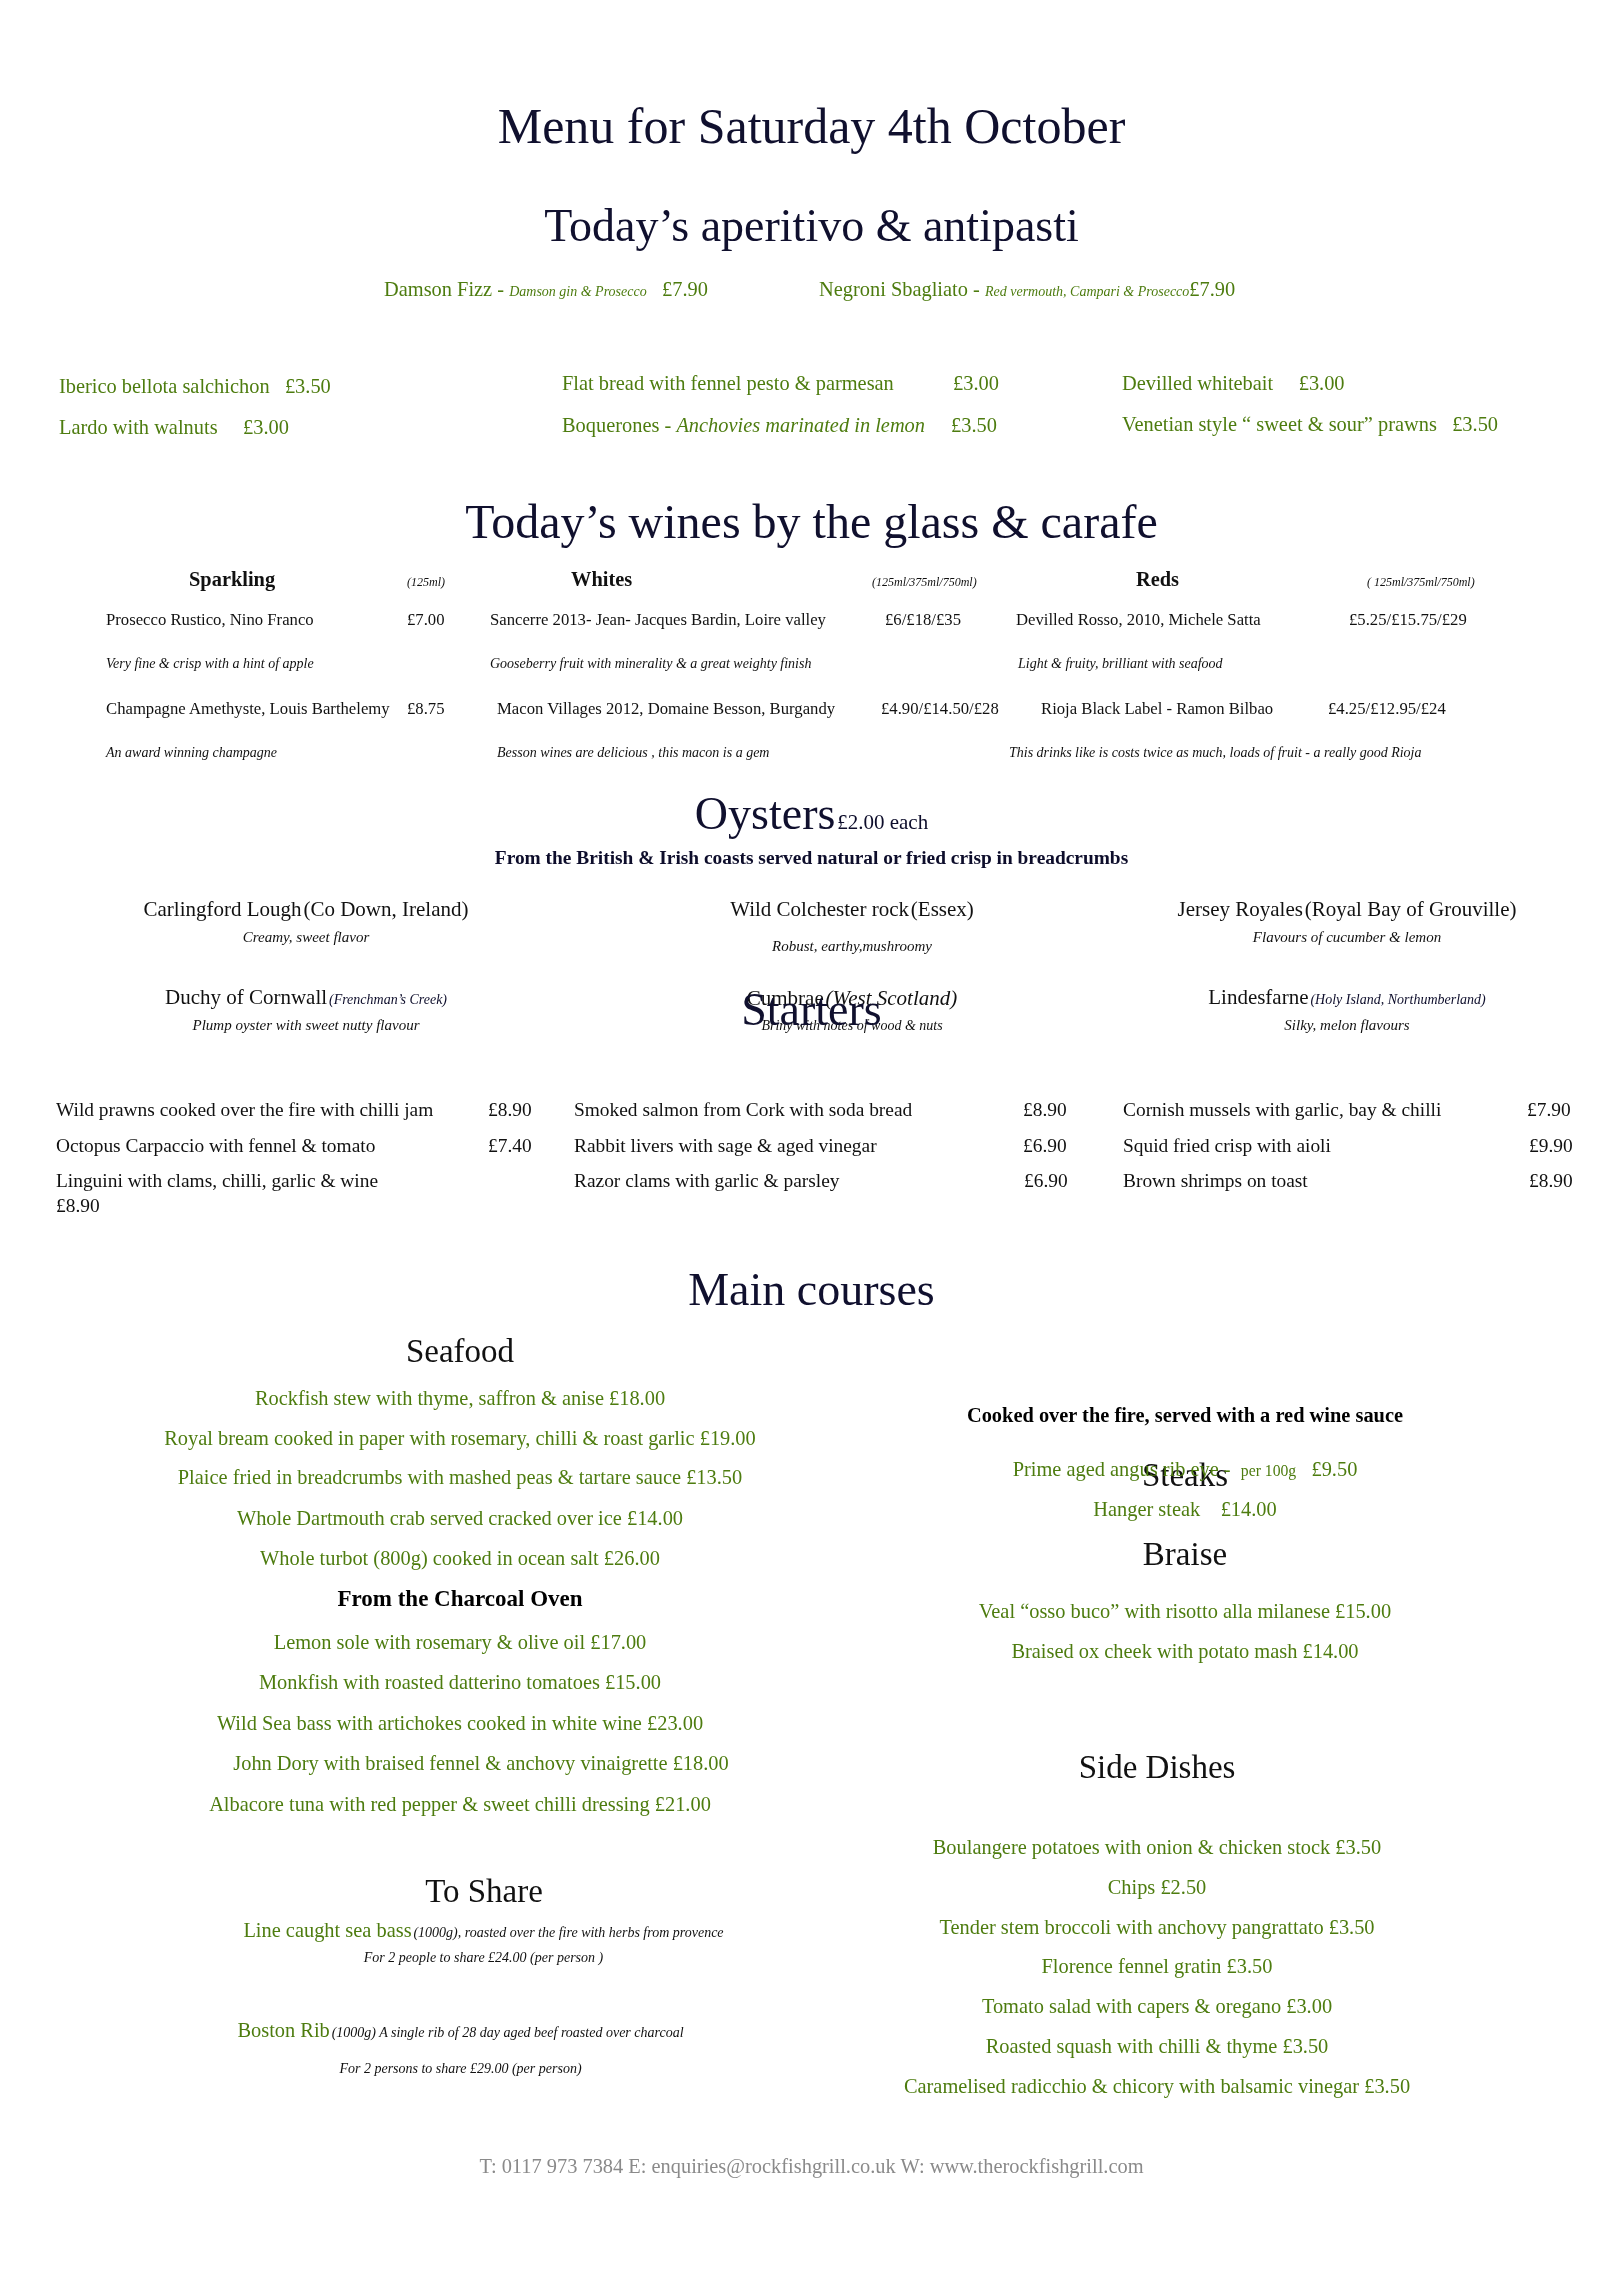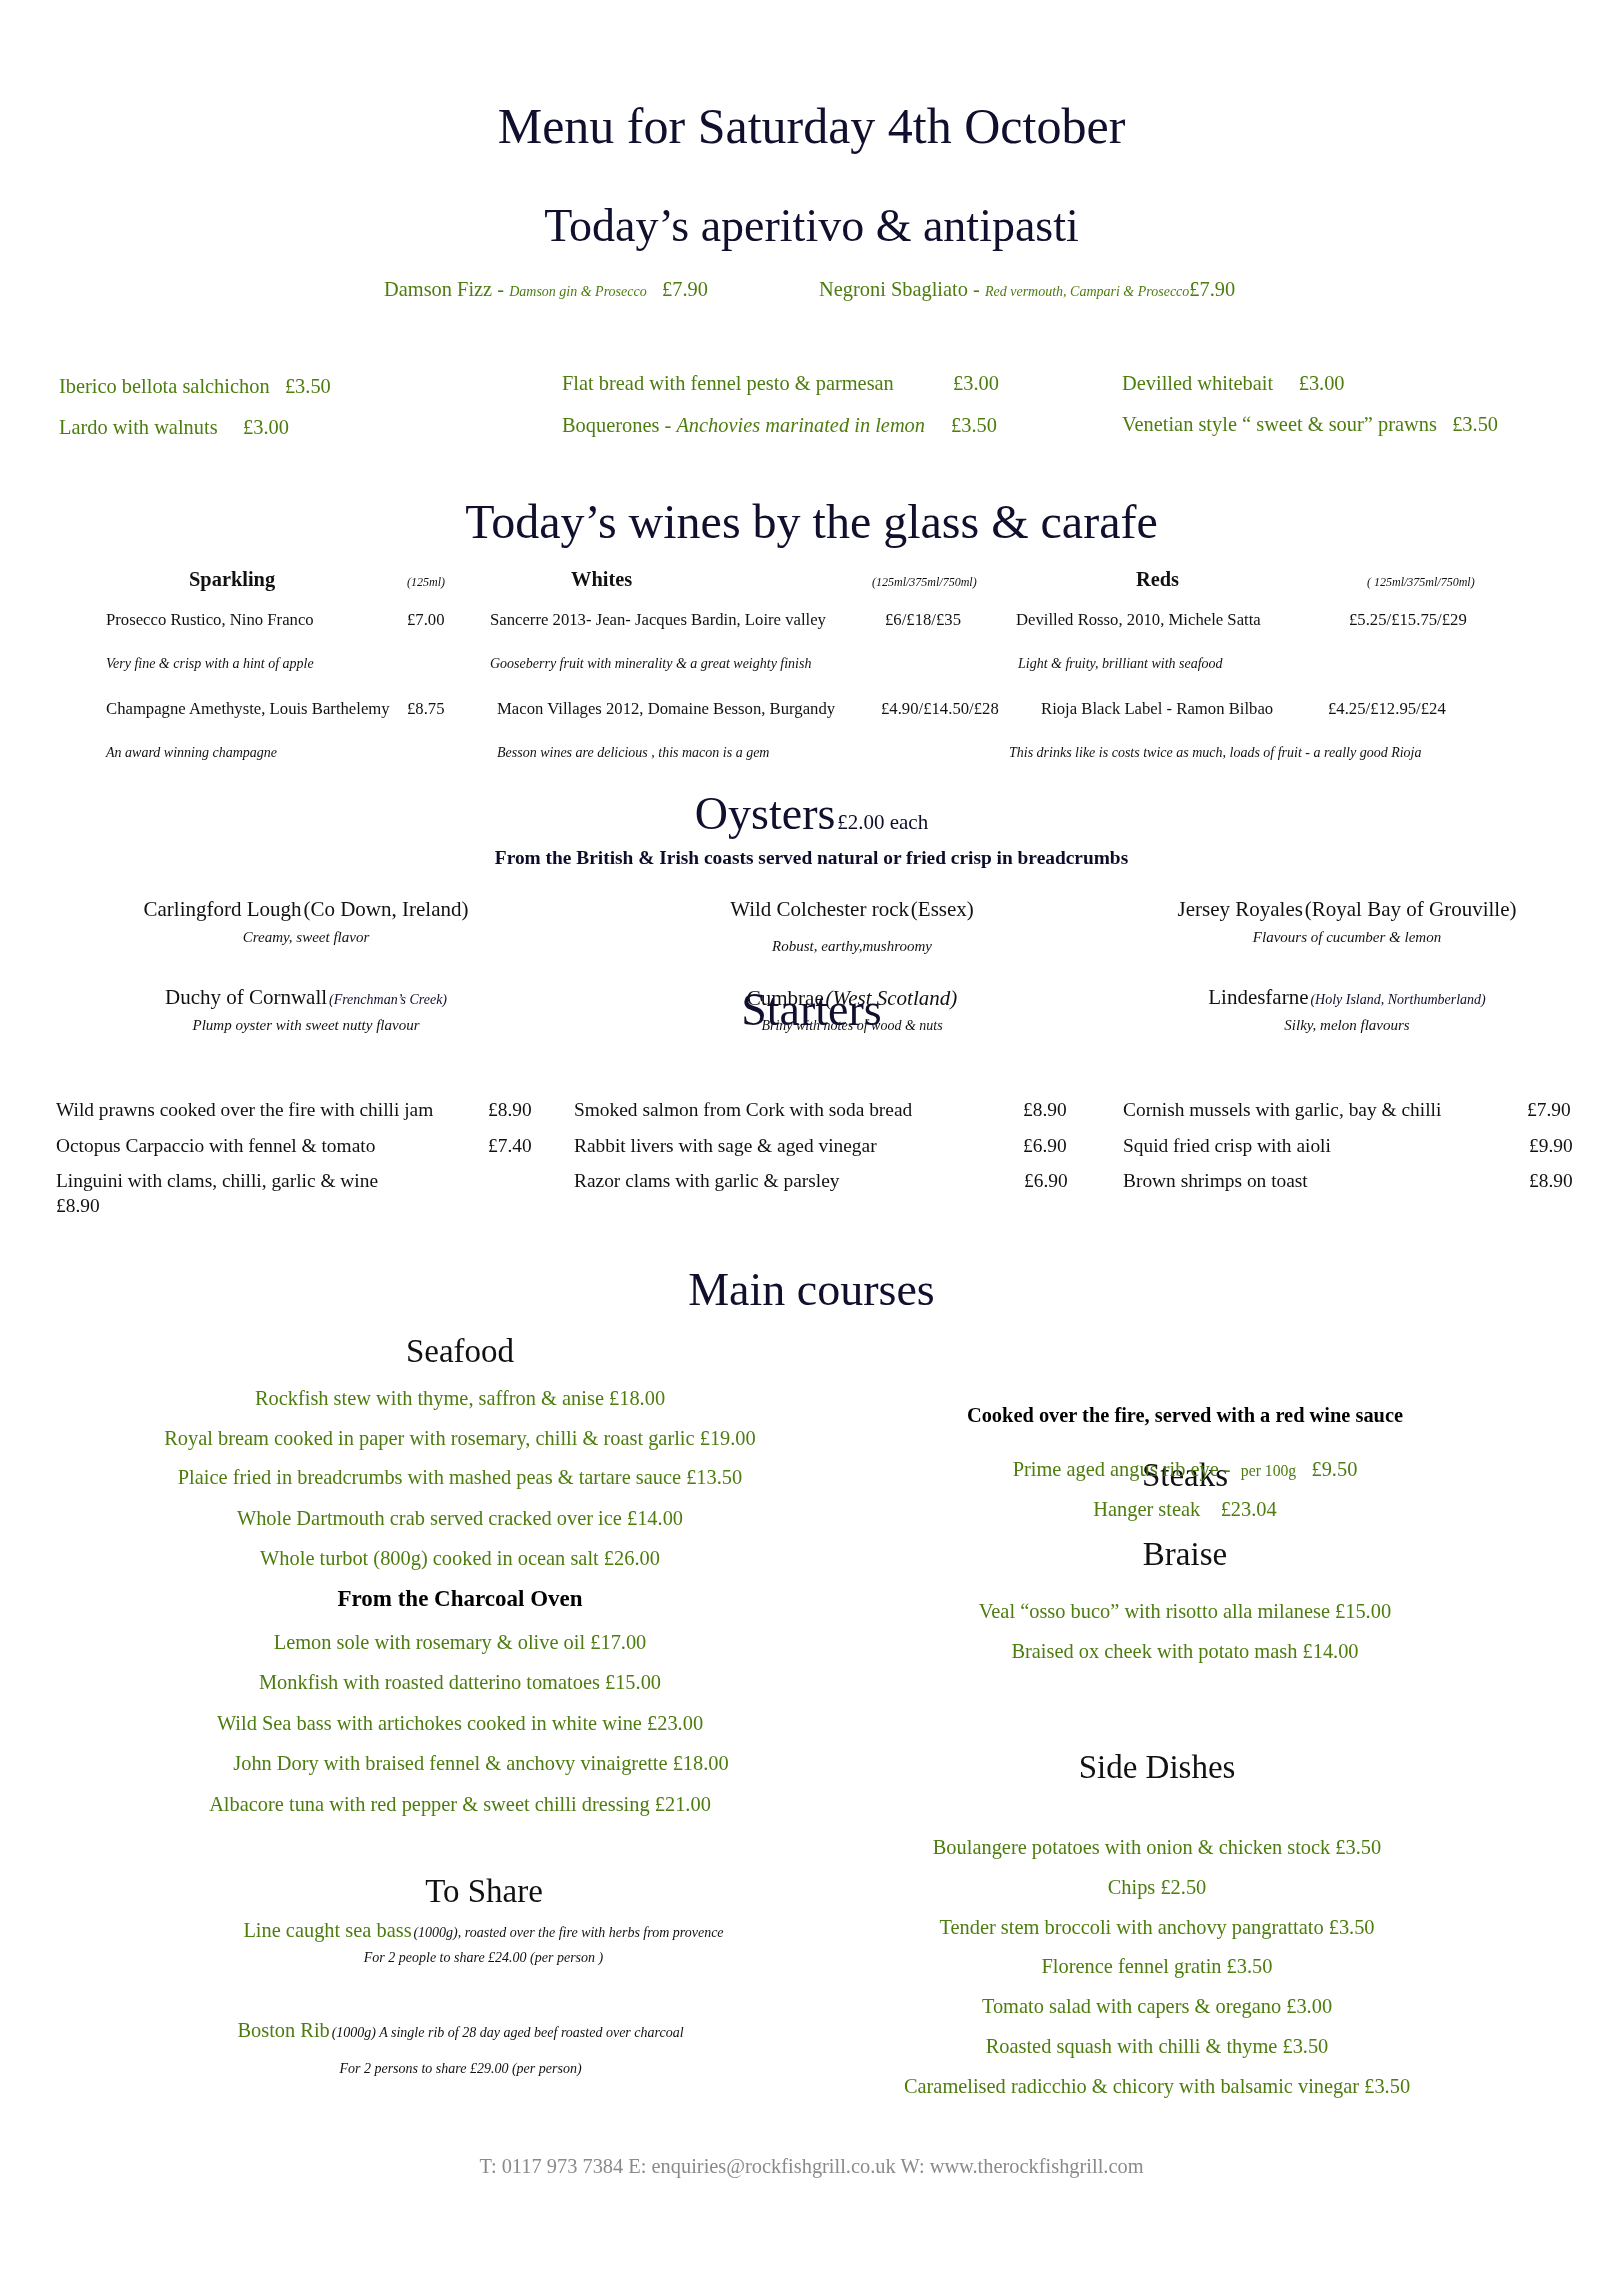--- a/index.html
+++ b/index.html
@@ -165,21 +165,21 @@
   <span class="small-it">(1000g) A single rib of 28 day aged beef roasted over charcoal</span>
 </div>
 <div class="abs c small-it" style="left:67px;width:787px;top:2061px;">For 2 persons  to share  £29.00 (per person)</div>
 
 <div class="abs c h3" style="left:861px;width:648px;top:1428px;margin-top:29px;">Steaks</div>
 <div class="abs c h4" style="left:861px;width:648px;top:1404px;font-size:20.4px;">Cooked over the fire, served with a red wine sauce</div>
 <div class="abs c t" style="left:861px;width:648px;top:1458px;">
   <span>Prime aged angus rib eye -</span>&nbsp;&nbsp;<span style="font-size:15.7px;">per 100g</span>&nbsp;&nbsp;&nbsp;<span>£9.50</span>
 </div>
 <div class="abs c t" style="left:861px;width:648px;top:1498px;">
-  <span>Hanger steak</span>&nbsp;&nbsp;&nbsp;&nbsp;<span>£23.04</span>
+  <span>Hanger steak</span>&nbsp;&nbsp;&nbsp;&nbsp;<span>£14.00</span>
 </div>
 
 <div class="abs c h3" style="left:861px;width:648px;top:1536px;">Braise</div>
 <div class="abs c t" style="left:861px;width:648px;top:1600px;">Veal “osso buco” with risotto alla milanese £15.00</div>
 <div class="abs c t" style="left:861px;width:648px;top:1640px;">Braised ox cheek with potato mash   £14.00</div>
 
 <div class="abs c h3" style="left:833px;width:648px;top:1749px;">Side Dishes</div>
 <div class="abs c t" style="left:833px;width:648px;top:1836px;">Boulangere potatoes with onion &amp; chicken stock   £3.50</div>
 <div class="abs c t" style="left:833px;width:648px;top:1876px;">Chips   £2.50</div>
 <div class="abs c t" style="left:833px;width:648px;top:1916px;">Tender stem broccoli with anchovy pangrattato  £3.50</div>

